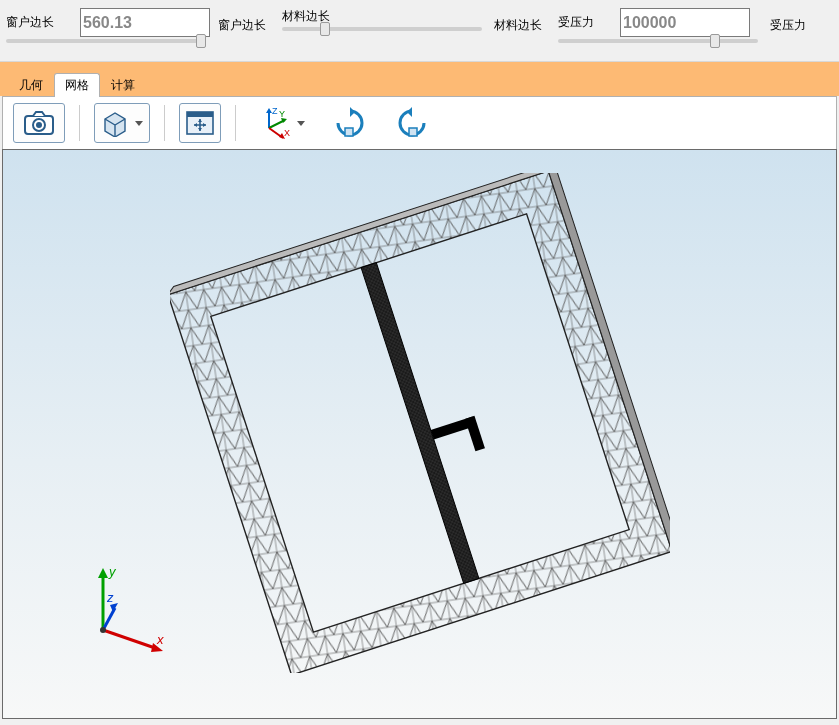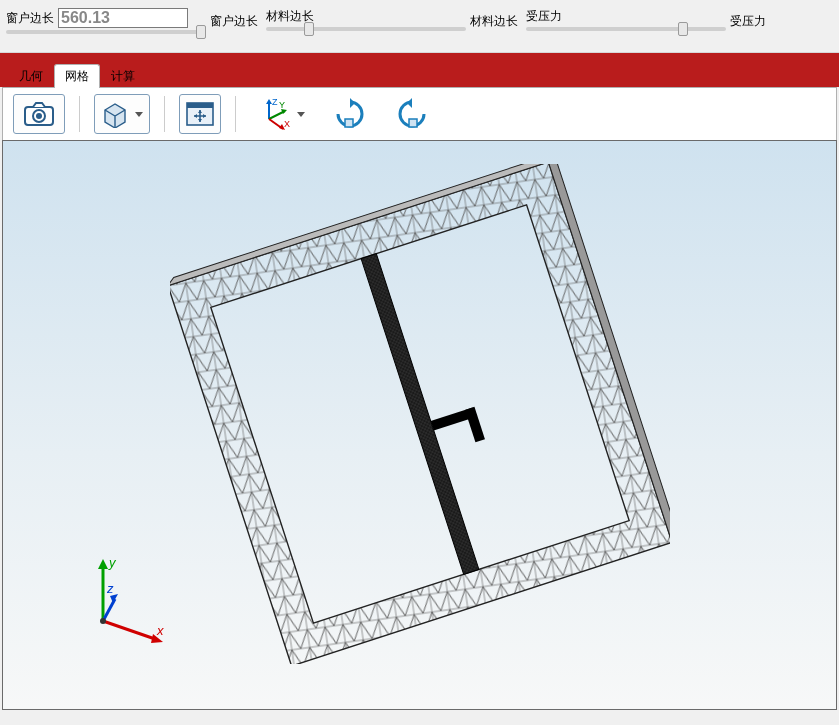--- a/index.html
+++ b/index.html
@@ -10,21 +10,21 @@
     background: #f0f0f0;
     color: #000;
     width: 839px;
     height: 725px;
     overflow: hidden;
   }
   .controls-bar {
     display: flex;
     align-items: flex-start;
     padding: 8px 6px 18px 6px;
-    gap: 2px;
+    gap: 10px;
     background: #f0f0f0;
     border-bottom: 1px solid #d8d8d8;
   }
   .ctrl-group {
     display: flex;
     flex-direction: column;
     align-items: stretch;
     gap: 2px;
   }
   .ctrl-row {
@@ -34,25 +34,26 @@
   }
   .ctrl-label {
     white-space: nowrap;
     font-size: 12px;
   }
   .num-input {
     font-family: inherit;
     font-size: 16px;
     font-weight: 600;
     color: #888;
-    height: 20px;
+    height: 29px;
     padding: 0 2px;
     border: 1px solid #7a7a7a;
     background: #fff;
     width: 130px;
+    margin-left: 22px;
   }
   .slider {
     -webkit-appearance: none;
     appearance: none;
     height: 4px;
     background: #cfcfcf;
     border-radius: 2px;
     width: 100%;
     margin: 0;
   }
@@ -67,21 +68,21 @@
   .slider::-moz-range-thumb {
     width: 10px; height: 14px;
     background: #e8e8e8;
     border: 1px solid #9a9a9a;
     border-radius: 2px;
   }
   .tabs-row {
     display: flex;
     gap: 0;
     padding: 10px 8px 0 8px;
-    background: #b91c1c;
+    background: #fdba74;
   }
   .tab {
     padding: 3px 10px;
     border: 1px solid transparent;
     border-bottom: none;
     font-size: 12px;
     cursor: pointer;
     position: relative;
     top: 1px;
   }
@@ -165,20 +166,21 @@
     <div class="ctrl-row">
       <span class="ctrl-label">材料边长</span>
     </div>
     <input type="range" class="slider" min="0" max="100" value="20" style="">
   </div>
   <span class="ctrl-label" style="align-self:center;margin:0 6px 0 2px">材料边长</span>
 
   <div class="ctrl-group" style="width:200px">
     <div class="ctrl-row">
       <span class="ctrl-label">受压力</span>
+      <input class="num-input" value="100000" style="">
     </div>
     <input type="range" class="slider" min="0" max="100" value="80" style="">
   </div>
   <span class="ctrl-label" style="align-self:center;margin:0 0 0 2px">受压力</span>
 </div>
 
 <div class="tabs-row">
   <div class="tab">几何</div>
   <div class="tab active">网格</div>
   <div class="tab">计算</div>

